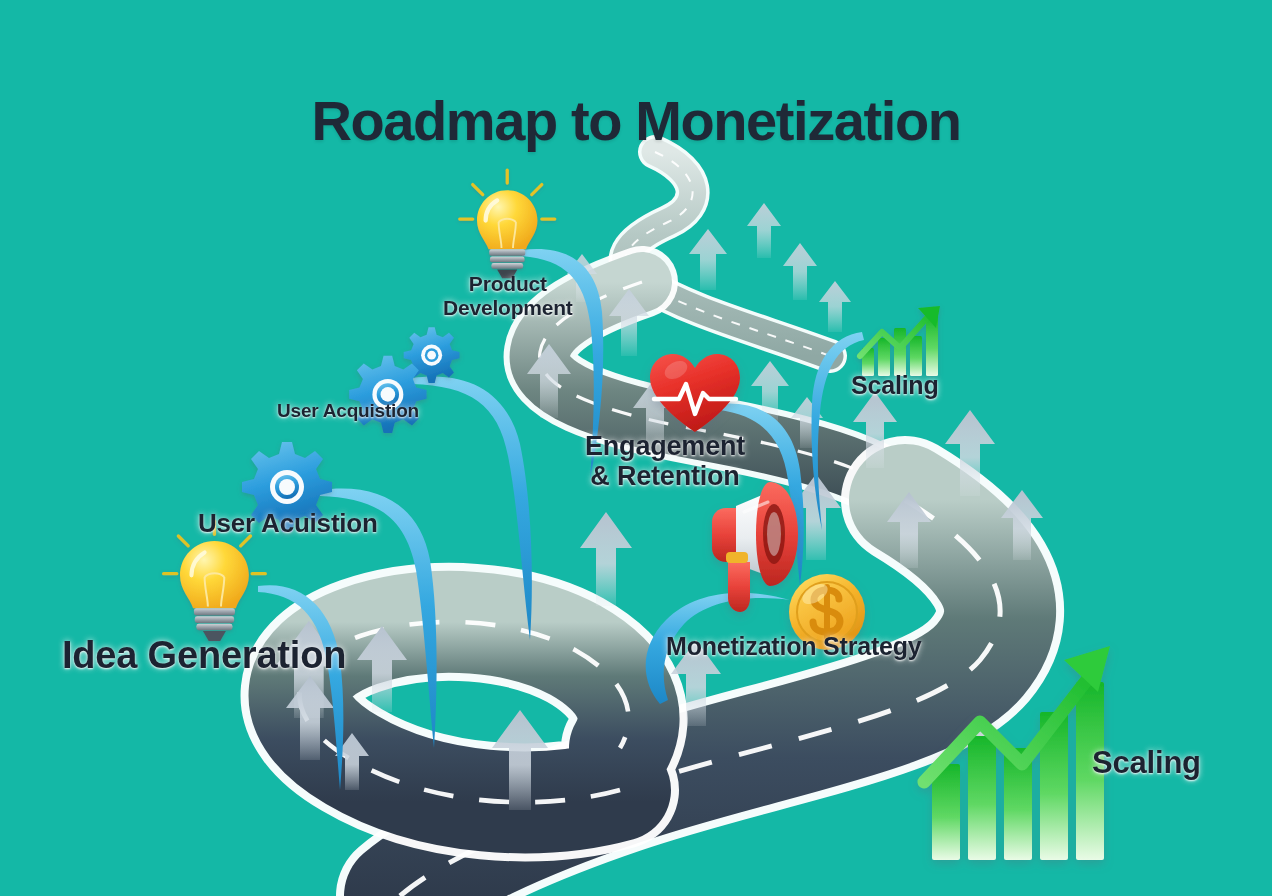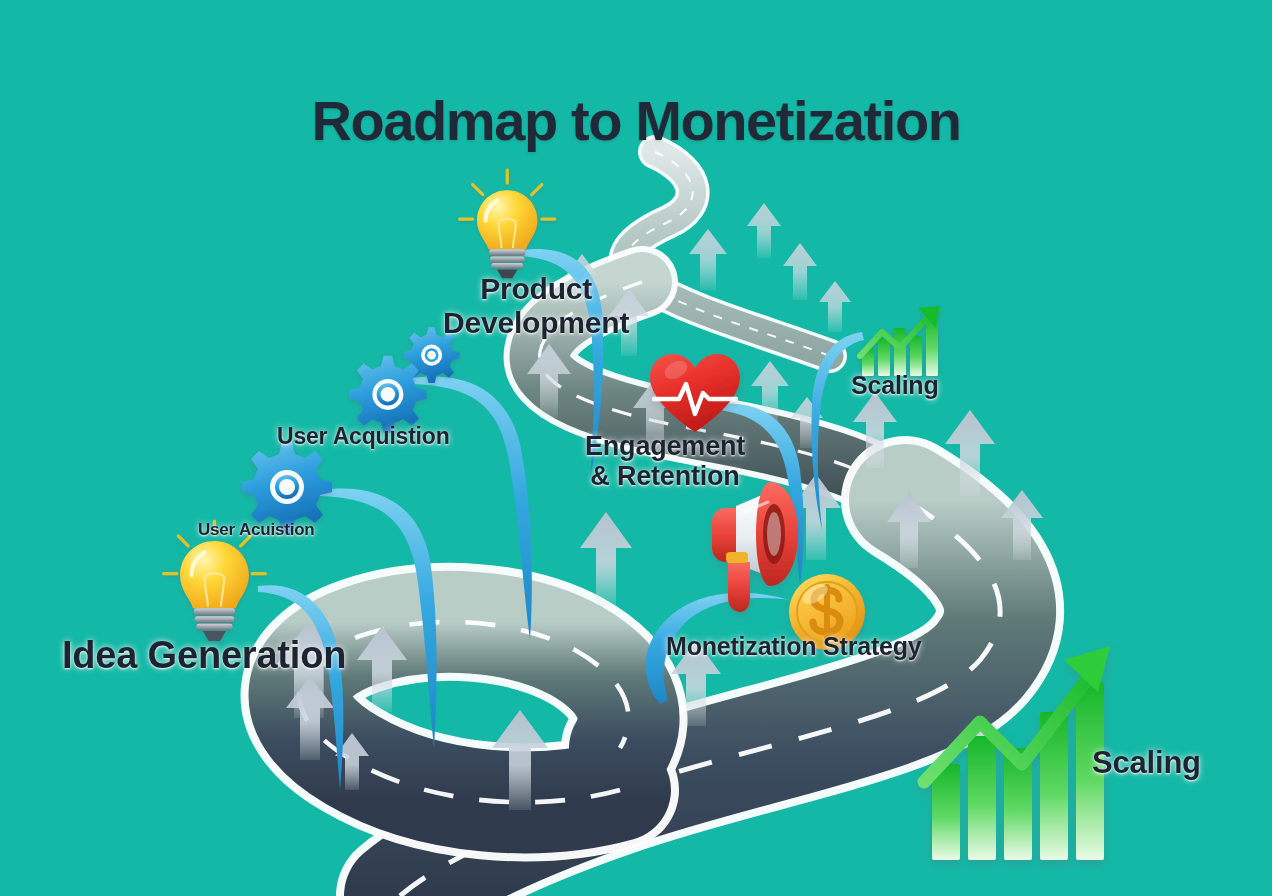--- a/index.html
+++ b/index.html
@@ -41,23 +41,23 @@
     top: 50px;
     text-align: center;
     font-family: "Liberation Sans", sans-serif;
     font-weight: 700;
     font-size: 56px;
     letter-spacing: -1.4px;
     color: #1f2937;
     text-shadow: 0 2px 3px rgba(0,0,0,0.10);
   }
   .lbl-idea      { left: 62px;  top: 634px; font-size: 38px; }
-  .lbl-user1     { left: 198px; top: 509px; font-size: 17px; margin-top: 11px; }
-  .lbl-user2     { left: 277px; top: 424px; font-size: 23px; }
-  .lbl-product   { left: 443px; top: 272px; font-size: 30px; text-align: center; }
+  .lbl-user1     { left: 198px; top: 509px; font-size: 26px; }
+  .lbl-user2     { left: 277px; top: 400px; font-size: 19px; }
+  .lbl-product   { left: 443px; top: 272px; font-size: 21px; text-align: center; }
   .lbl-engage    { left: 585px; top: 431px; font-size: 27px; text-align: center; }
   .lbl-money     { left: 666px; top: 632px; font-size: 25px; }
   .lbl-scaling1  { left: 851px; top: 371px; font-size: 25px; }
   .lbl-scaling2  { left: 1092px; top: 746px; font-size: 31px; }
 </style>
 </head>
 <body>
 
 <div id="stage">
 

